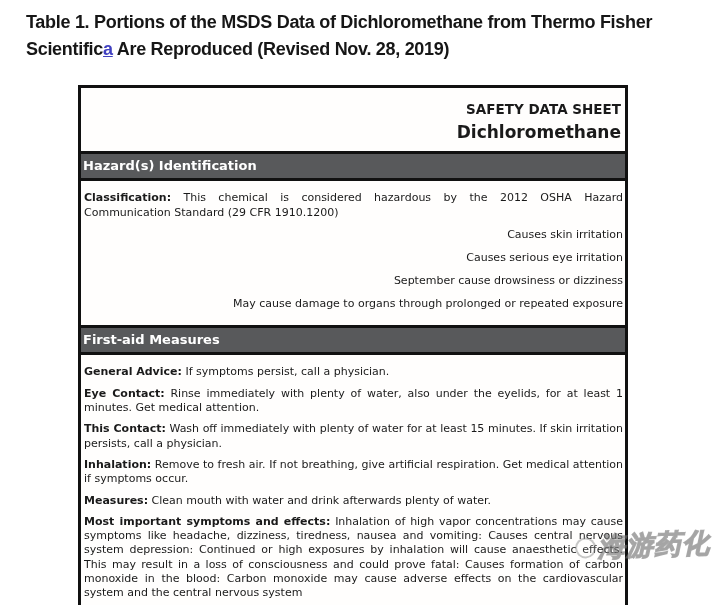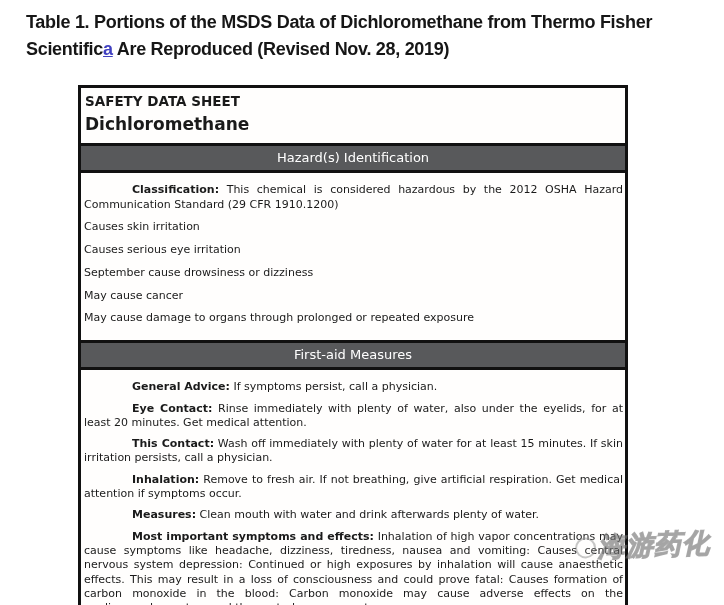--- a/index.html
+++ b/index.html
@@ -26,52 +26,52 @@
   }
 
   .sds-table{
     margin:22px 0 0 78px;
     width:550px;
     border:3px solid var(--border-color);
     border-bottom:none;
     background:#fffefd;
   }
   .sds-head{
-    text-align:left;
-    padding:4px 4px 7px 4px;
+    text-align:right;
+    padding:12px 4px 7px 4px;
     font-family:"DejaVu Sans",sans-serif;
     font-weight:bold;
     color:#1a1a1a;
   }
   .sds-head .t1{font-size:13.5px;line-height:1.45;}
   .sds-head .t2{font-size:17px;line-height:1.45;}
 
   .bar{
     background:var(--bar-color);
     border-top:3px solid var(--border-color);
     border-bottom:3px solid var(--border-color);
     color:#ffffff;
     font-family:"DejaVu Sans",sans-serif;
-    font-weight:normal;
+    font-weight:bold;
     font-size:13px;
-    text-align:center;
+    text-align:left;
     padding:4px 2px 5px 2px;
   }
 
   .sec-body{
     padding:3px 2px 6px 3px;
     font-family:"DejaVu Sans",sans-serif;
     font-size:11px;
     line-height:1.3;
     color:#1a1a1a;
   }
   .blk{margin:7px 0;}
-  .blk.item{margin:8.5px 0;}
+  .blk.item{margin:8.5px 0;text-align:right;}
   .blk.j{text-align:justify;}
-  .blk b{font-weight:bold;margin-left:48px;}
+  .blk b{font-weight:bold;}
 
   .watermark{
     position:absolute;
     left:575px;
     top:527px;
     width:160px;
     display:flex;
     align-items:center;
     transform:rotate(-2deg);
     pointer-events:none;
@@ -112,29 +112,28 @@
     <div class="t2">Dichloromethane</div>
   </div>
 
   <div class="bar">Hazard(s) Identification</div>
 
   <div class="sec-body">
     <p class="blk j"><b>Classification:</b> <span>This chemical is considered hazardous by the 2012 OSHA Hazard Communication Standard (29 CFR 1910.1200)</span></p>
     <p class="blk item">Causes skin irritation</p>
     <p class="blk item">Causes serious eye irritation</p>
     <p class="blk item">September cause drowsiness or dizziness</p>
-    <p class="blk item">May cause cancer</p>
     <p class="blk item">May cause damage to organs through prolonged or repeated exposure</p>
   </div>
 
   <div class="bar">First-aid Measures</div>
 
   <div class="sec-body">
     <p class="blk"><b>General Advice:</b> <span>If symptoms persist, call a physician.</span></p>
-    <p class="blk j"><b>Eye Contact:</b> <span>Rinse immediately with plenty of water, also under the eyelids, for at least 20 minutes. Get medical attention.</span></p>
+    <p class="blk j"><b>Eye Contact:</b> <span>Rinse immediately with plenty of water, also under the eyelids, for at least 1 minutes. Get medical attention.</span></p>
     <p class="blk j"><b>This Contact:</b> <span>Wash off immediately with plenty of water for at least 15 minutes. If skin irritation persists, call a physician.</span></p>
     <p class="blk j"><b>Inhalation:</b> <span>Remove to fresh air. If not breathing, give artificial respiration. Get medical attention if symptoms occur.</span></p>
     <p class="blk"><b>Measures:</b> <span>Clean mouth with water and drink afterwards plenty of water.</span></p>
     <p class="blk j"><b>Most important symptoms and effects:</b> <span>Inhalation of high vapor concentrations may cause symptoms like headache, dizziness, tiredness, nausea and vomiting: Causes central nervous system depression: Continued or high exposures by inhalation will cause anaesthetic effects. This may result in a loss of consciousness and could prove fatal: Causes formation of carbon monoxide in the blood: Carbon monoxide may cause adverse effects on the cardiovascular system and the central nervous system</span></p>
   </div>
 
 </div>
 
 <div class="watermark">
   <span class="wm-logo"></span>

